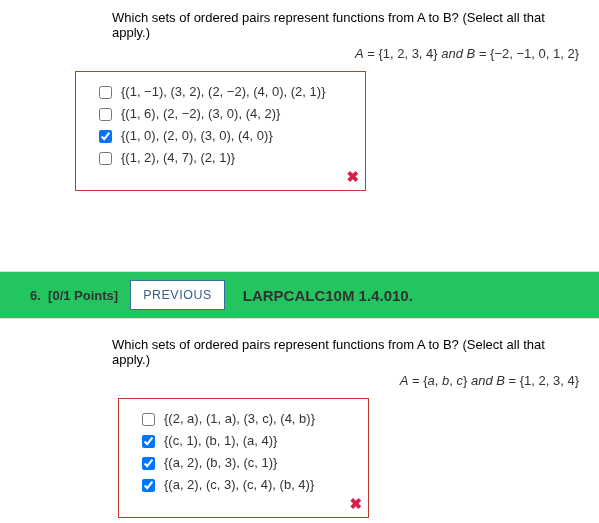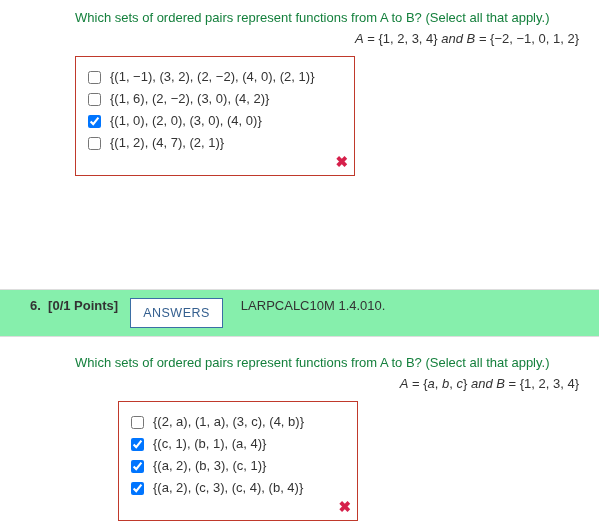--- a/index.html
+++ b/index.html
@@ -10,32 +10,33 @@
     color: #333;
     background: #fff;
     width: 599px;
   }
   .block {
     padding: 10px 20px 20px 75px;
     position: relative;
   }
   .question-text {
     margin-bottom: 6px;
-    color: #15803d;
+    color: #000000;
+    margin-left: 37px;
   }
   .sets-line {
     text-align: right;
     margin-bottom: 10px;
     font-style: italic;
     color: #333;
   }
   .sets-line .nonit { font-style: normal; }
   .answer-box {
     border: 1px solid #c0392b;
-    padding: 8px 30px 18px 8px;
+    padding: 8px 30px 18px 19px;
     display: inline-block;
     min-width: 240px;
     position: relative;
   }
   .opt {
     display: flex;
     align-items: flex-start;
     margin: 4px 0;
     gap: 6px;
   }
@@ -52,46 +53,45 @@
     position: absolute;
     right: 6px;
     bottom: 4px;
     color: #d6204b;
     font-weight: bold;
     font-size: 15px;
   }
   .divider-gap { height: 60px; }
   .q-header {
     display: flex;
-    align-items: flex-start;
+    align-items: center;
     gap: 12px;
     padding: 8px 16px 8px 30px;
     border-top: 1px solid #ddd;
     border-bottom: 1px solid #ddd;
-    background: #86efac;
-    margin-top: 33px;
+    background: #22c55e;
   }
   .q-num {
     font-size: 13px;
     color: #333;
   }
   .q-num b { font-weight: bold; }
   .btn {
     border: 1px solid #3b6ea5;
     color: #345f8f;
     background: #fff;
     padding: 7px 12px;
     font-size: 12.5px;
     letter-spacing: 0.5px;
     cursor: pointer;
   }
   .ref {
-    font-size: 13px;
+    font-size: 15px;
     color: #333;
-    font-weight: normal;
+    font-weight: bold;
     margin-left: 6px;
   }
   .em { font-style: italic; }
 </style>
 </head>
 <body>
 
 <div class="block">
   <div class="question-text">
     <span>Which sets of ordered pairs represent functions from A to B? (Select all that apply.)</span>
@@ -120,21 +120,21 @@
   </div>
 </div>
 
 <div class="divider-gap"></div>
 
 <div class="q-header">
   <span class="q-num">
     <b>6.</b>
     &nbsp;<b>[0/1 Points]</b>
   </span>
-  <button class="btn">ANSWERS</button>
+  <button class="btn">PREVIOUS</button>
   <span class="ref">LARPCALC10M 1.4.010.</span>
 </div>
 
 <div class="block" style="padding-top:18px;">
   <div class="question-text">
     <span>Which sets of ordered pairs represent functions from A to B? (Select all that apply.)</span>
   </div>
   <div class="sets-line">
     <span class="em">A</span><span class="nonit"> = {</span><span class="em">a</span><span class="nonit">, </span><span class="em">b</span><span class="nonit">, </span><span class="em">c</span><span class="nonit">} </span> and <span class="em">B</span><span class="nonit"> = {1, 2, 3, 4}</span>
   </div>

